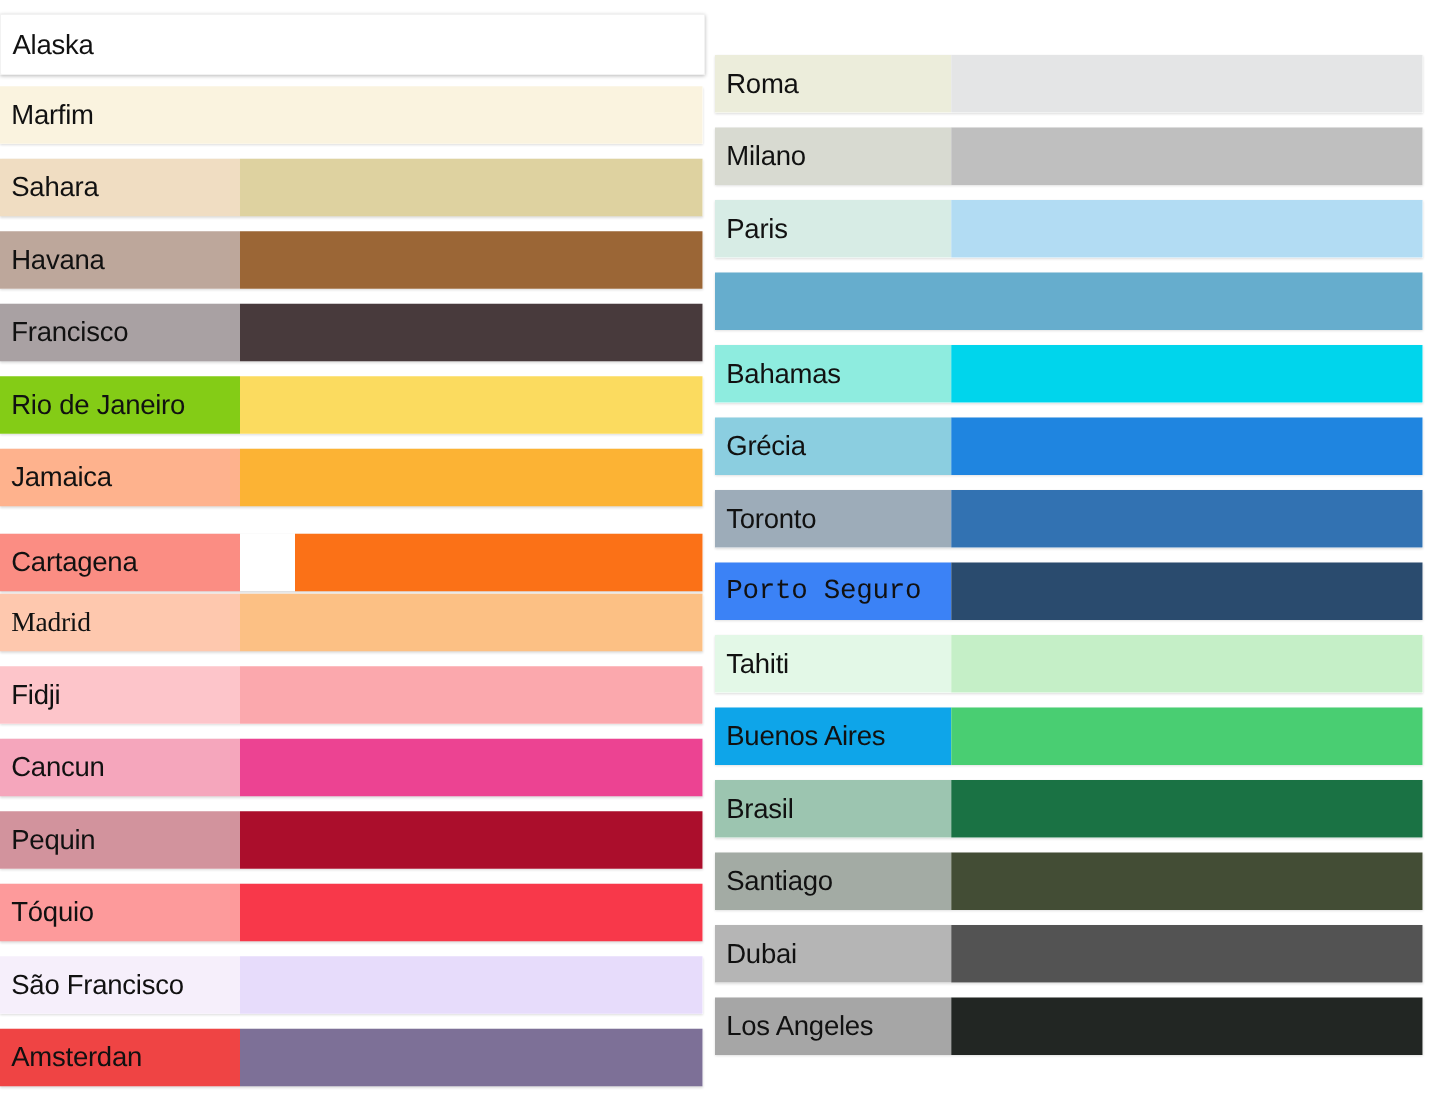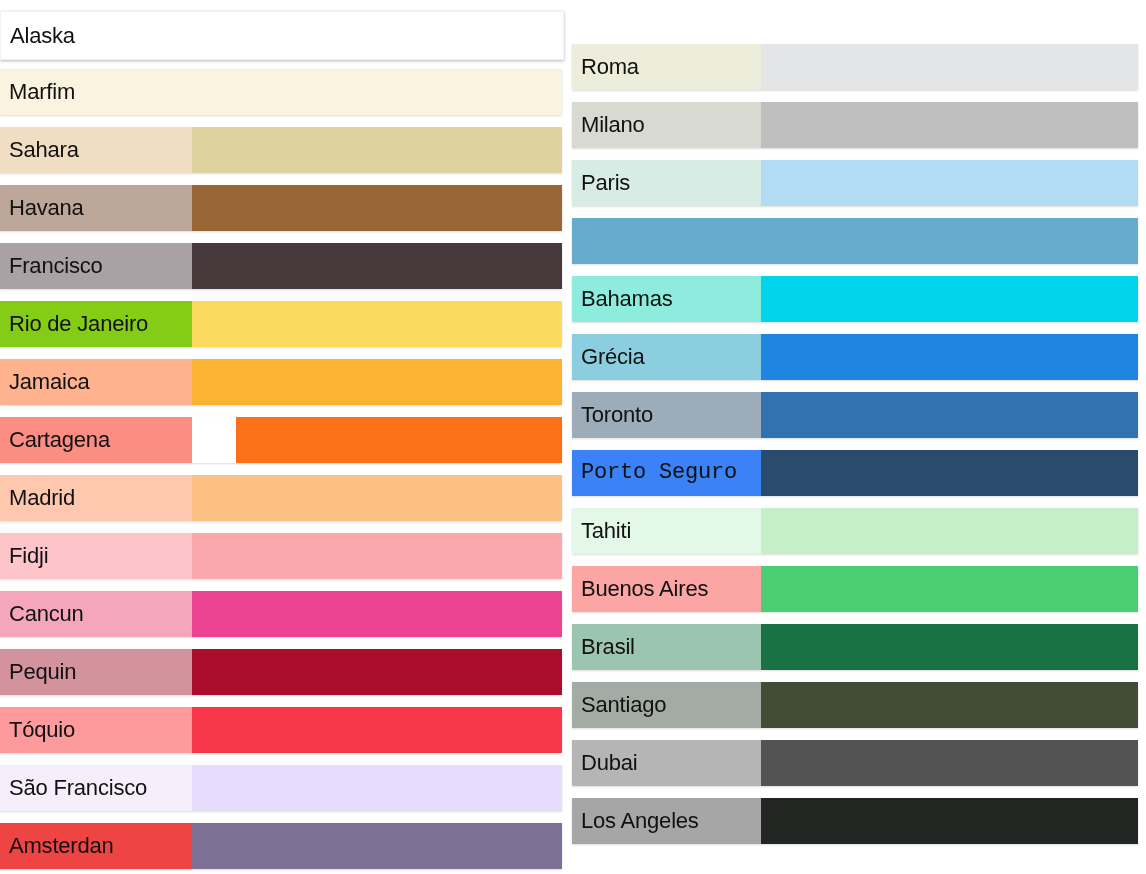--- a/index.html
+++ b/index.html
@@ -106,26 +106,26 @@
         <div class="swatch-color" style="background: rgb(72, 58, 60);"></div>
       </div>
       <div class="swatch-row" style="top: 301px;">
         <div class="swatch-label" style="background: #84cc16;">Rio de Janeiro</div>
         <div class="swatch-color" style="background: rgb(251, 219, 95);"></div>
       </div>
       <div class="swatch-row" style="top: 359px;">
         <div class="swatch-label" style="background: rgb(254, 178, 141);">Jamaica</div>
         <div class="swatch-color" style="background: rgb(252, 179, 52);"></div>
       </div>
-      <div class="swatch-row" style="top: 417px; gap: 44px;">
+      <div class="swatch-row" style="top: 427px; gap: 44px;">
         <div class="swatch-label" style="background: rgb(251, 141, 131);">Cartagena</div>
         <div class="swatch-color" style="background: rgb(251, 113, 23);"></div>
       </div>
       <div class="swatch-row" style="top: 475px;">
-        <div class="swatch-label" style="background: rgb(254, 200, 174);">Madrid</div>
+        <div class="swatch-label" style="background: rgb(254, 200, 174); font-family: Liberation Serif, serif;">Madrid</div>
         <div class="swatch-color" style="background: rgb(252, 192, 132);"></div>
       </div>
       <div class="swatch-row" style="top: 533px;">
         <div class="swatch-label" style="background: rgb(253, 197, 202);">Fidji</div>
         <div class="swatch-color" style="background: rgb(251, 168, 173);"></div>
       </div>
       <div class="swatch-row" style="top: 591px;">
         <div class="swatch-label" style="background: rgb(245, 166, 188);">Cancun</div>
         <div class="swatch-color" style="background: rgb(236, 67, 146);"></div>
       </div>
@@ -176,21 +176,21 @@
       </div>
       <div class="swatch-row" style="top: 450px;">
         <div class="swatch-label" style="background: #3b82f6; font-family: Liberation Mono, monospace;">Porto Seguro</div>
         <div class="swatch-color" style="background: rgb(42, 75, 110);"></div>
       </div>
       <div class="swatch-row" style="top: 508px;">
         <div class="swatch-label" style="background: rgb(227, 248, 231);">Tahiti</div>
         <div class="swatch-color" style="background: rgb(197, 239, 199);"></div>
       </div>
       <div class="swatch-row" style="top: 566px;">
-        <div class="swatch-label" style="background: #fca5a5;">Buenos Aires</div>
+        <div class="swatch-label" style="background: #0ea5e9;">Buenos Aires</div>
         <div class="swatch-color" style="background: rgb(73, 206, 114);"></div>
       </div>
       <div class="swatch-row" style="top: 624px;">
         <div class="swatch-label" style="background: rgb(156, 197, 176);">Brasil</div>
         <div class="swatch-color" style="background: rgb(26, 114, 68);"></div>
       </div>
       <div class="swatch-row" style="top: 682px;">
         <div class="swatch-label" style="background: rgb(163, 171, 164);">Santiago</div>
         <div class="swatch-color" style="background: rgb(67, 77, 53);"></div>
       </div>

